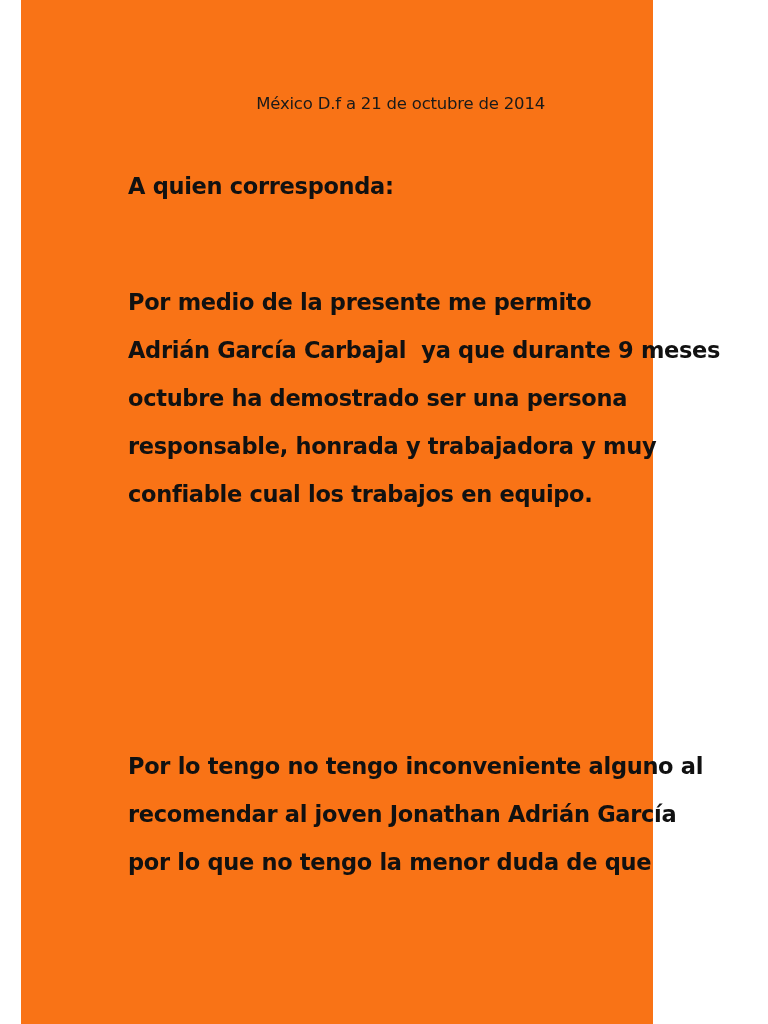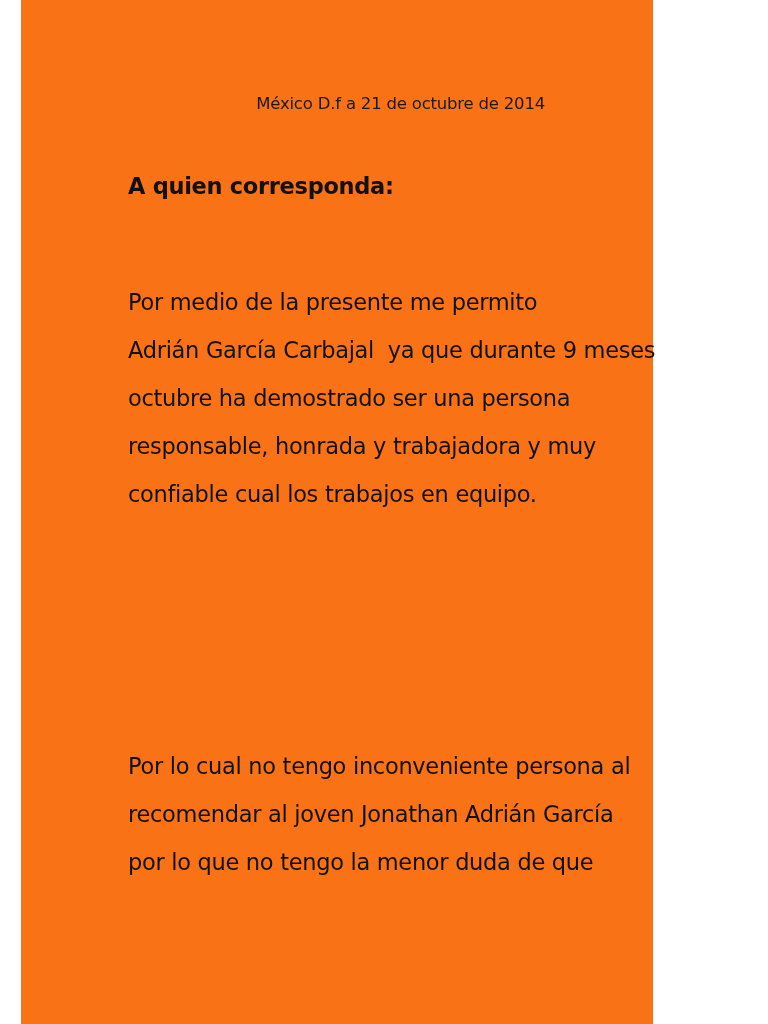--- a/index.html
+++ b/index.html
@@ -49,20 +49,21 @@
       margin: 0;
       padding: 0;
     }
     .para .line {
       display: block;
       font-size: 22.5px;
       height: 48px;
       line-height: 48px;
       letter-spacing: -0.3px;
       white-space: pre;
+      font-weight: bold;
     }
     .para-1 { top: 278px; }
     .para-2 { top: 742px; }
   </style>
 </head>
 <body>
 
 <div class="page">
 
   <div class="date">México D.f a 21 de octubre de 2014</div>
@@ -71,18 +72,18 @@
 
   <div class="para para-1">
     <span class="line">Por medio de la presente me permito</span>
     <span class="line">Adrián García Carbajal  ya que durante 9 meses</span>
     <span class="line">octubre ha demostrado ser una persona</span>
     <span class="line">responsable, honrada y trabajadora y muy</span>
     <span class="line">confiable cual los trabajos en equipo.</span>
   </div>
 
   <div class="para para-2">
-    <span class="line">Por lo cual no tengo inconveniente persona al</span>
+    <span class="line">Por lo tengo no tengo inconveniente alguno al</span>
     <span class="line">recomendar al joven Jonathan Adrián García</span>
     <span class="line">por lo que no tengo la menor duda de que</span>
   </div>
 
 </div>
 
 </body></html>

